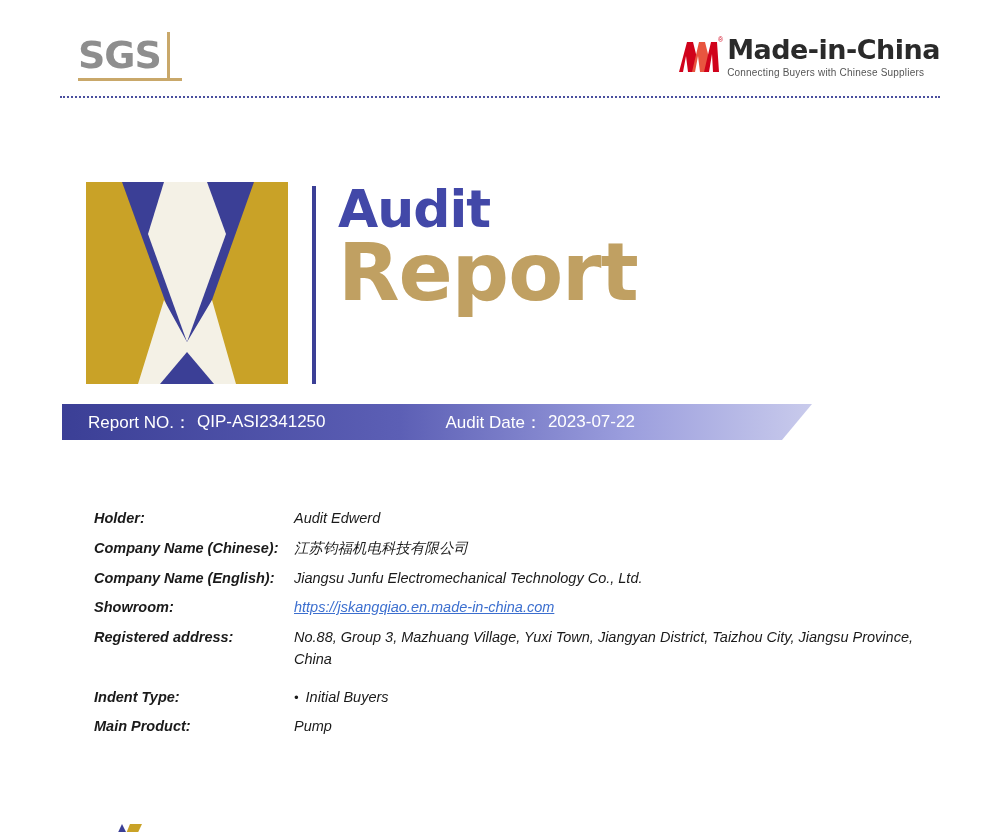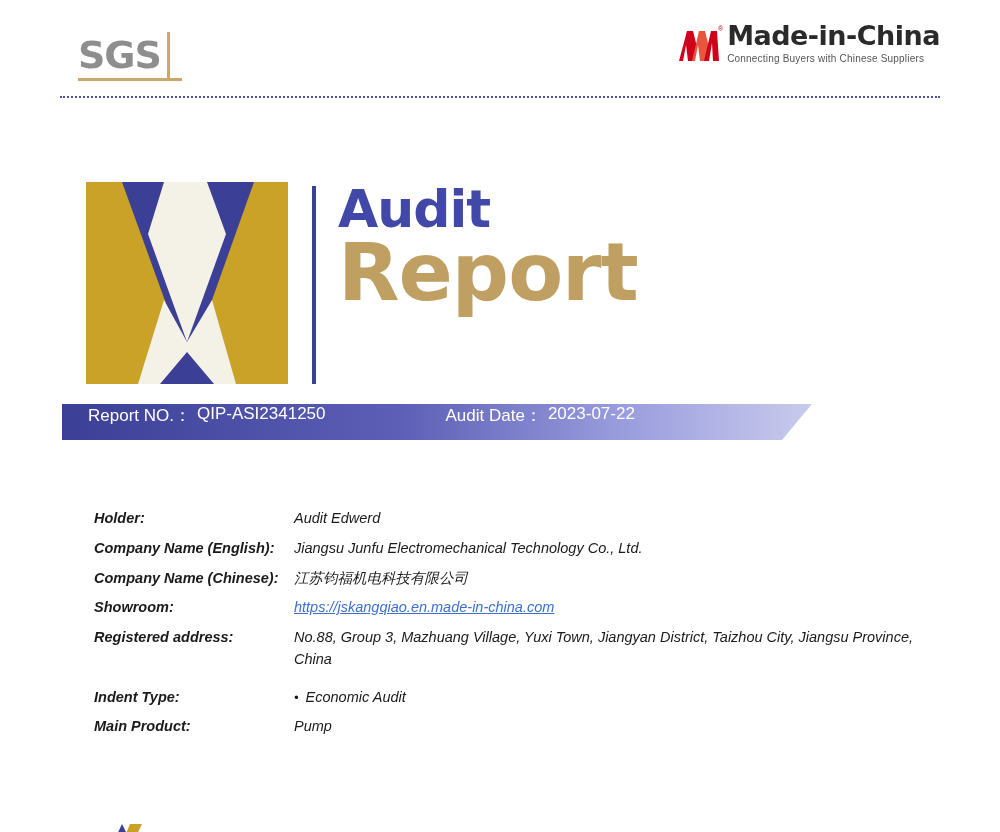--- a/index.html
+++ b/index.html
@@ -48,23 +48,23 @@
     left: 78px;
     top: 78px;
     width: 104px;
     height: 3px;
     background: #c9a86a;
   }
 
   .mic-logo {
     position: absolute;
     right: 60px;
-    top: 22px;
+    top: 36px;
     display: flex;
-    align-items: center;
+    align-items: flex-start;
   }
   .mic-mark {
     position: relative;
     width: 40px;
     height: 34px;
     margin-right: 8px;
     margin-top: 2px;
   }
   .mic-mark svg { display: block; }
   .mic-reg {
@@ -154,20 +154,21 @@
   }
   .banner-bg {
     position: absolute;
     inset: 0;
     background: linear-gradient(to right, #3b3f96 0%, #5c5fb5 45%, #9a9ddd 75%, #c9cbec 100%);
     clip-path: polygon(0 0, 100% 0, 96% 100%, 0 100%);
   }
   .banner-content {
     position: relative;
     display: flex;
+    align-items: center;
     height: 100%;
     color: #ffffff;
     font-size: 17px;
     padding-left: 26px;
   }
   .banner-label { font-weight: normal; }
   .banner-value { margin-left: 6px; }
   .banner-sep { width: 120px; }
 
   
@@ -278,45 +279,45 @@
 </div>
 
 <div class="info">
 
   <div class="info-row">
     <div class="info-label">Holder:</div>
     <div class="info-value">Audit Edwerd</div>
   </div>
 
   <div class="info-row">
+    <div class="info-label">Company Name (Chinese):</div>
+    <div class="info-value">江苏钧福机电科技有限公司</div>
+  </div>
+
+  <div class="info-row">
     <div class="info-label">Company Name (English):</div>
     <div class="info-value">Jiangsu Junfu Electromechanical Technology Co., Ltd.</div>
   </div>
 
   <div class="info-row">
-    <div class="info-label">Company Name (Chinese):</div>
-    <div class="info-value">江苏钧福机电科技有限公司</div>
-  </div>
-
-  <div class="info-row">
     <div class="info-label">Showroom:</div>
     <a class="info-value link" href="#">https://jskangqiao.en.made-in-china.com</a>
   </div>
 
   <div class="info-row">
     <div class="info-label">Registered address:</div>
     <div class="info-value">No.88, Group 3, Mazhuang Village, Yuxi Town, Jiangyan District, Taizhou City, Jiangsu Province, China</div>
   </div>
 
   <div class="info-row">
   </div>
 
   <div class="info-row">
     <div class="info-label">Indent Type:</div>
-    <div class="info-value bullet-value">Economic Audit</div>
+    <div class="info-value bullet-value">Initial Buyers</div>
   </div>
 
   <div class="info-row">
     <div class="info-label">Main Product:</div>
     <div class="info-value">Pump</div>
   </div>
 </div>
 
 <div class="bottom-mark">
   <svg width="168" height="40" viewBox="0 0 168 40" xmlns="http://www.w3.org/2000/svg">

